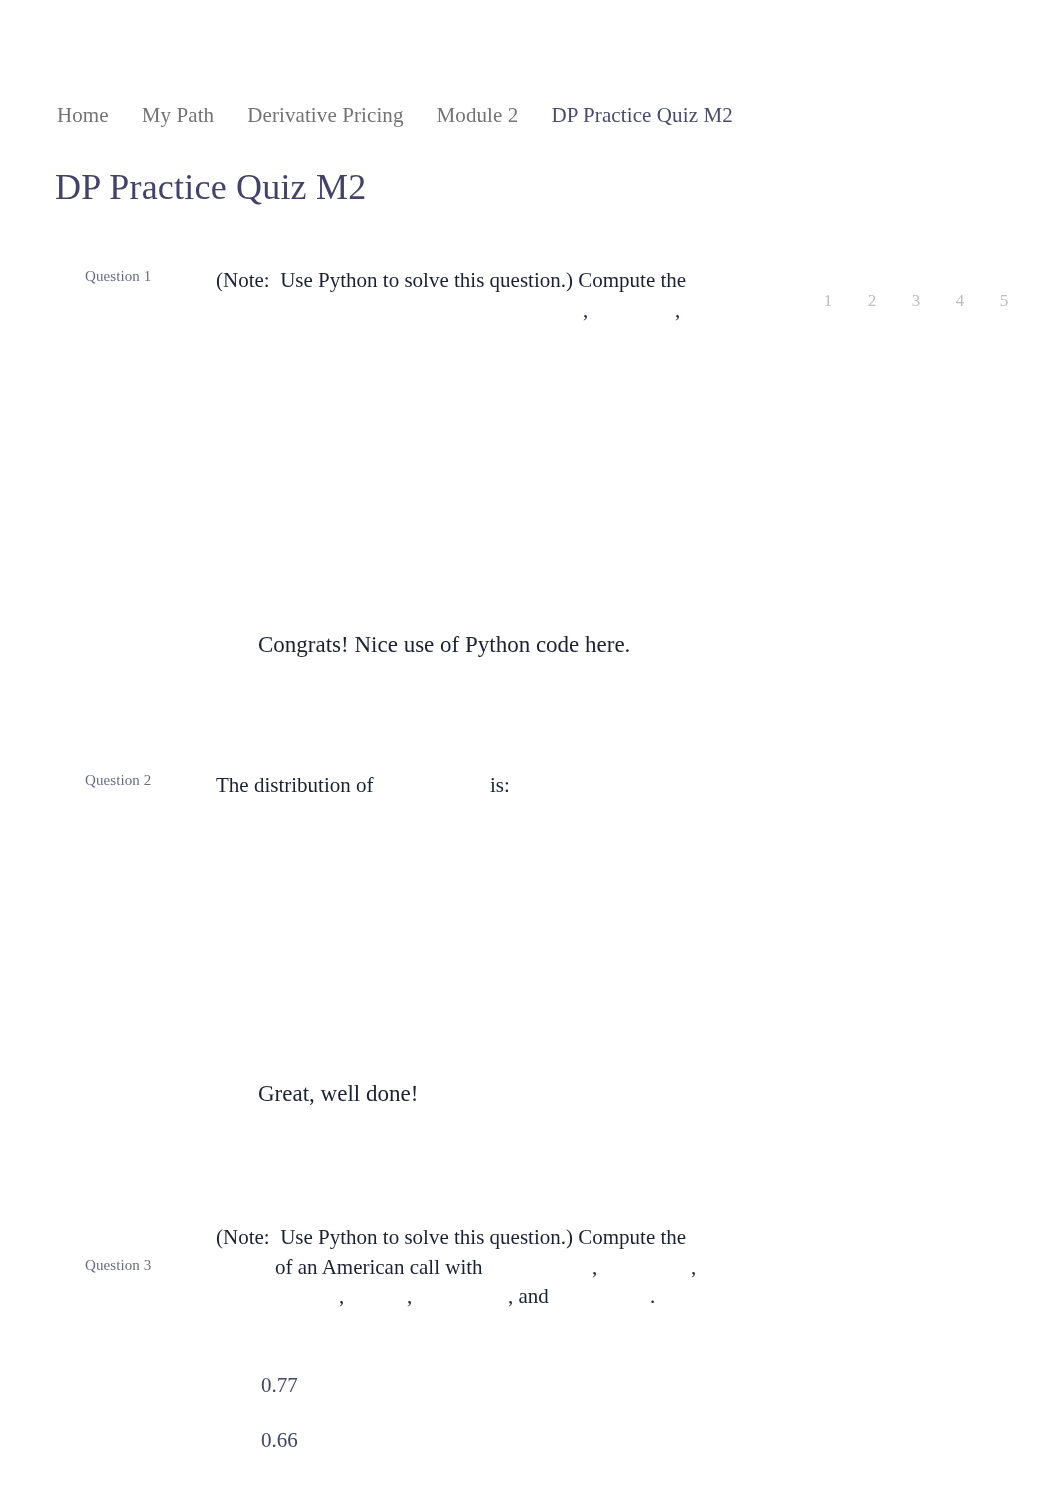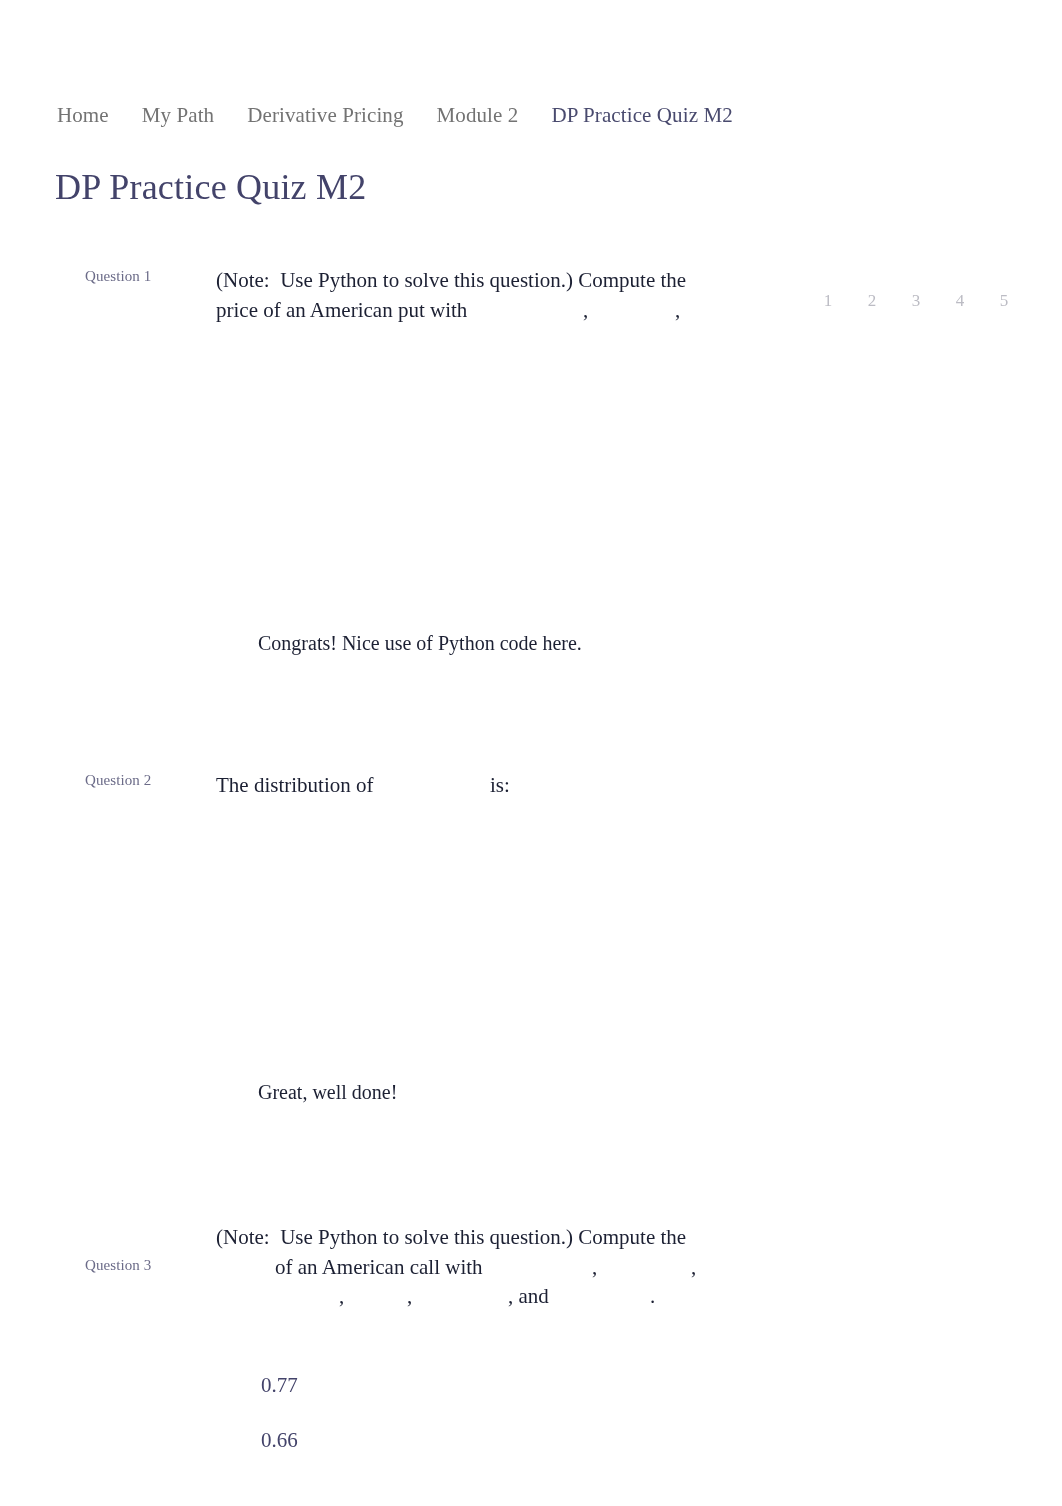--- a/index.html
+++ b/index.html
@@ -84,21 +84,21 @@
   }
 
   
   .mathgap {
     display: inline-block;
     vertical-align: baseline;
   }
 
   .feedback {
     position: absolute;
-    font-size: 20px;
+    font-size: 23px;
     color: #1c2033;
     white-space: nowrap;
   }
 
   .option {
     position: absolute;
     font-size: 21px;
     color: #43436a;
     white-space: nowrap;
   }
@@ -143,21 +143,20 @@
   <a class="page-num" href="#">4</a>
   <a class="page-num" href="#">5</a>
 </div>
 
 <div class="quiz">
 
   <section class="question-block">
     <div class="q-label" style="top:268px;">Question 1</div>
 
     <div class="q-text" style="left:216px; top:265px;">(Note:  Use Python to solve this question.) Compute the</div>
-    <div class="q-text" style="left:216px; top:295px;">price of an American put with</div>
     <span class="mathgap"></span>
     <div class="q-text" style="left:583px; top:295px;">,</div>
     <span class="mathgap"></span>
     <div class="q-text" style="left:675px; top:295px;">,</div>
     <span class="mathgap"></span>
 
     <div class="feedback" style="left:258px; top:632px;">Congrats! Nice use of Python code here.</div>
   </section>
 
   <section class="question-block">

